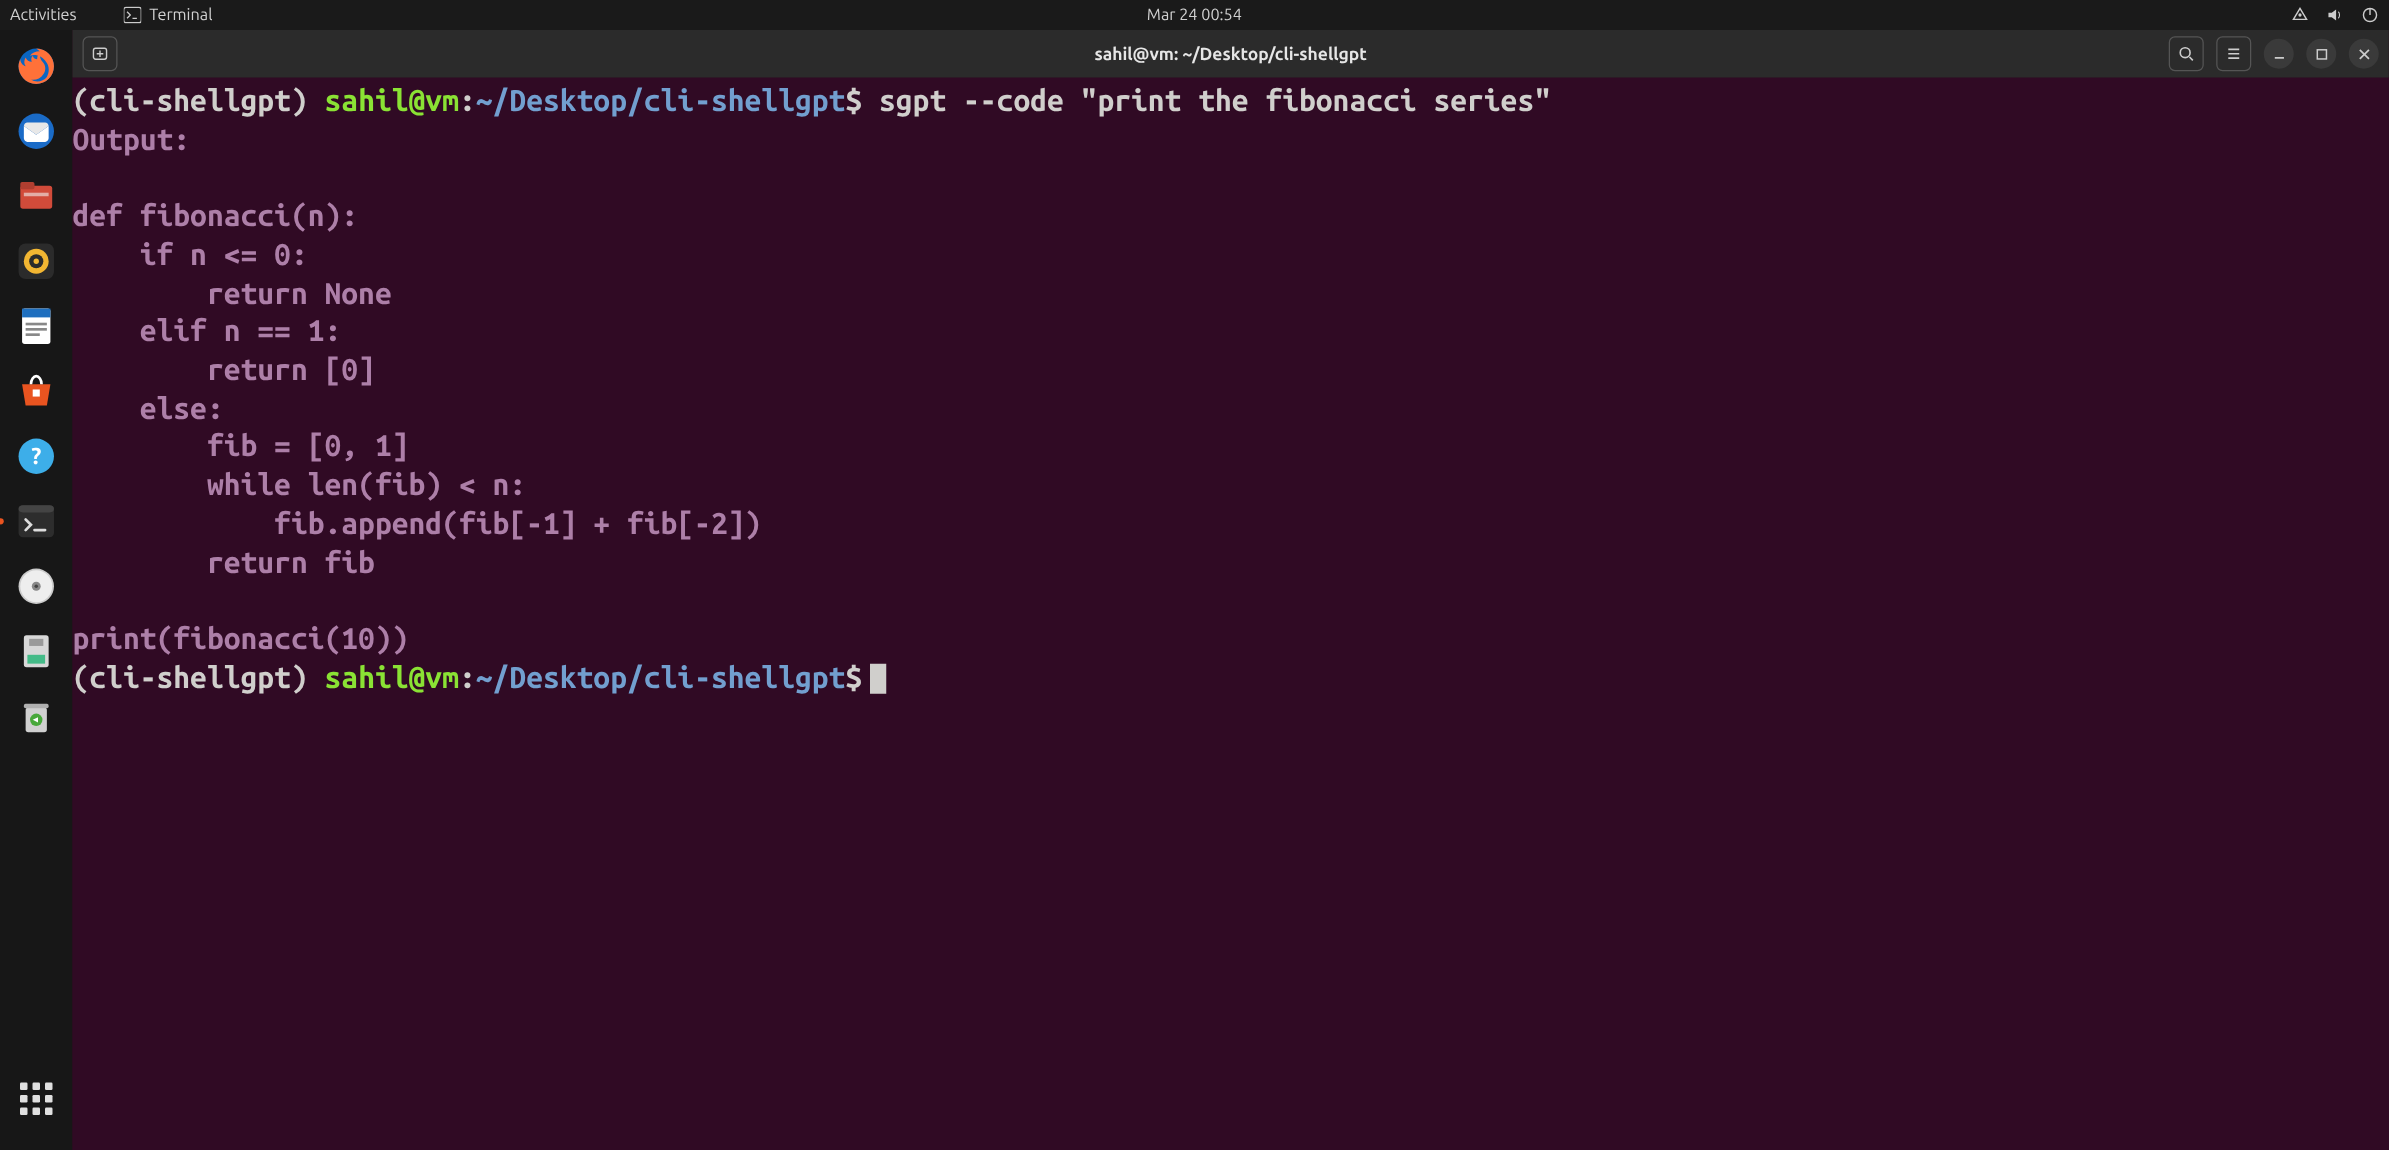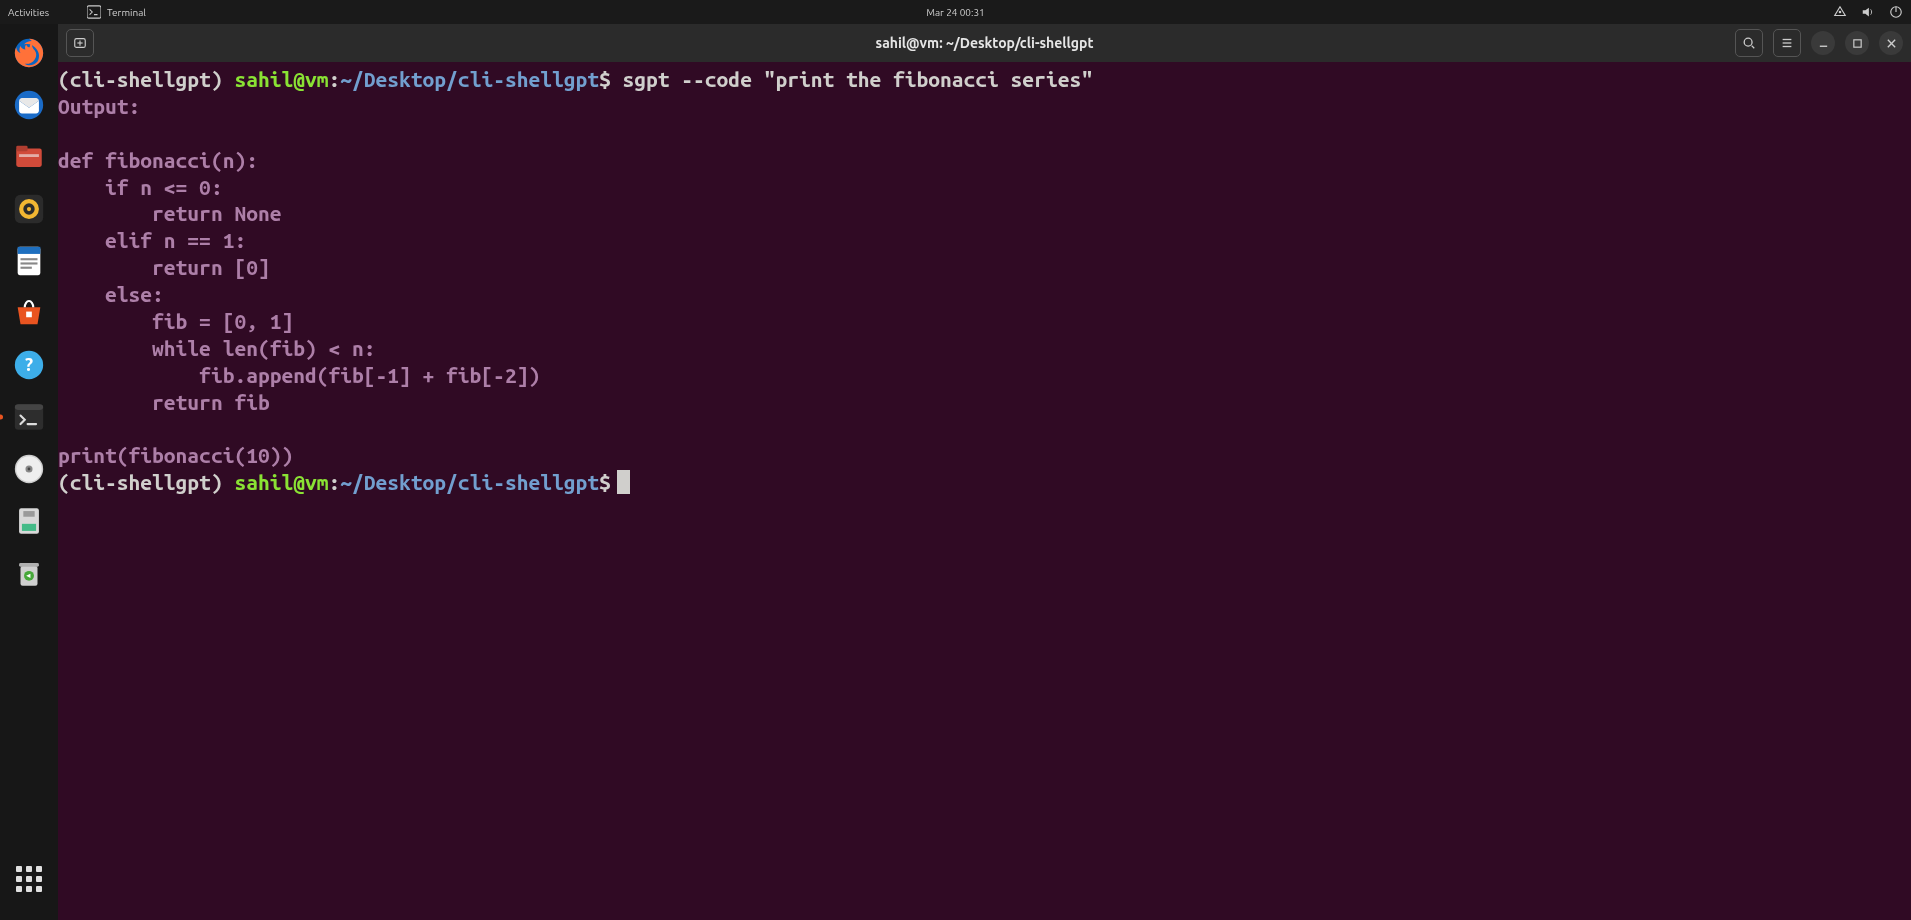--- a/index.html
+++ b/index.html
@@ -12,21 +12,21 @@
       position: relative;
     }
 
     
     .top-bar {
       height: 24px;
       background: #1a1a1a;
       display: flex;
       align-items: center;
       color: #d0d0d0;
-      font-size: 10px;
+      font-size: 13px;
       padding: 0 8px;
       position: relative;
     }
     .top-bar .left { display: flex; align-items: center; gap: 18px; }
     .top-bar .app-indicator { display: flex; align-items: center; gap: 6px; padding-left: 20px; }
     .top-bar .center {
       position: absolute;
       left: 50%;
       transform: translateX(-50%);
     }
@@ -144,21 +144,21 @@
       cursor:pointer;
       color:#ccc;
     }
     .square-btn svg { width:14px; height:14px; fill:#ccc; }
 
     .terminal-body {
       flex:1;
       background:#300a24;
       padding: 4px 16px 0 0;
       font-family: "Ubuntu Mono","DejaVu Sans Mono",Menlo,Consolas,monospace;
-      font-size: 21px;
+      font-size: 24px;
       line-height: 1.28;
       font-weight:600;
       color:#d0cfcc;
       white-space:pre;
       overflow:hidden;
     }
     .env   { color:#d0cfcc; }
     .user  { color:#8ae234; }
     .path  { color:#729fcf; }
     .dollar{ color:#d0cfcc; }
@@ -182,21 +182,21 @@
     <span class="app-indicator">
       <span class="tray-icon">
         <svg viewBox="0 0 16 16">
             <rect x="0" y="1" width="16" height="14" rx="2" fill="none" stroke="#ccc" stroke-width="1.2"></rect>
             <path d="M3 5l3 3-3 3M8 11h4" stroke="#ccc" stroke-width="1.2" fill="none"></path>
           </svg>
       </span>
       <span>Terminal</span>
     </span>
   </div>
-  <div class="center">Mar 24  00:31</div>
+  <div class="center">Mar 24  00:54</div>
   <div class="right">
     <span class="tray-icon">
       <svg viewBox="0 0 16 16">
           <path d="M8 2l-6 10h12z" fill="none" stroke="#ccc" stroke-width="1.3"></path>
           <circle cx="8" cy="8" r="1.5" fill="#ccc"></circle>
         </svg>
     </span>
     <span class="tray-icon">
       <svg viewBox="0 0 16 16">
           <path d="M2 6v4h3l4 3V3L5 6z" fill="#ccc"></path>

